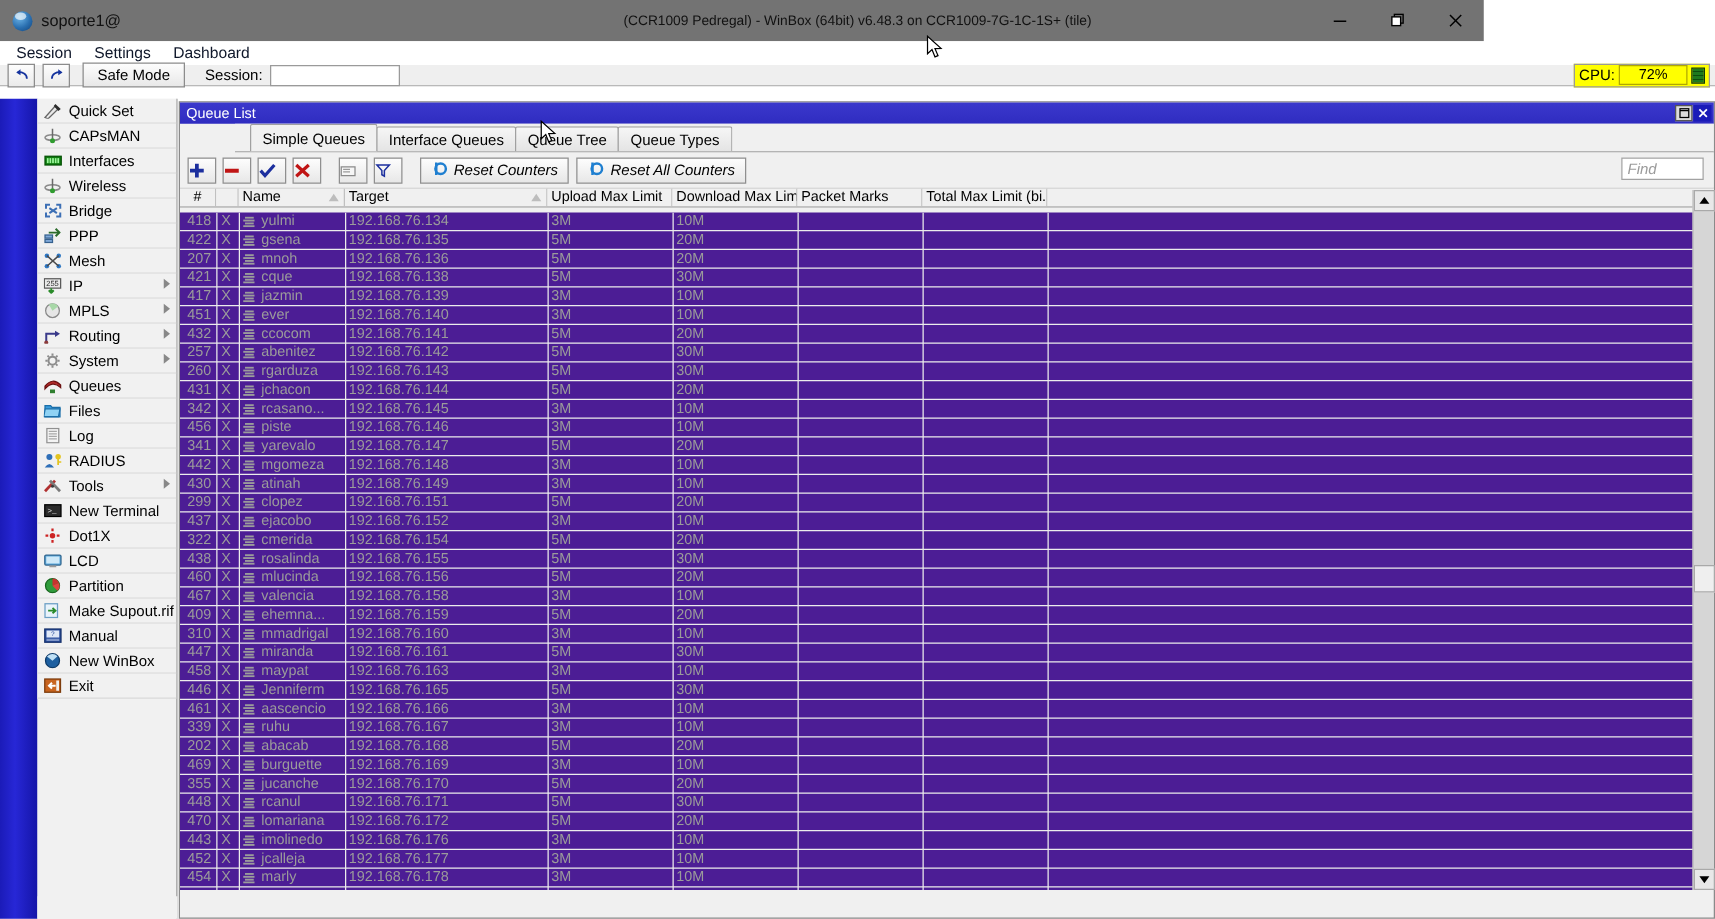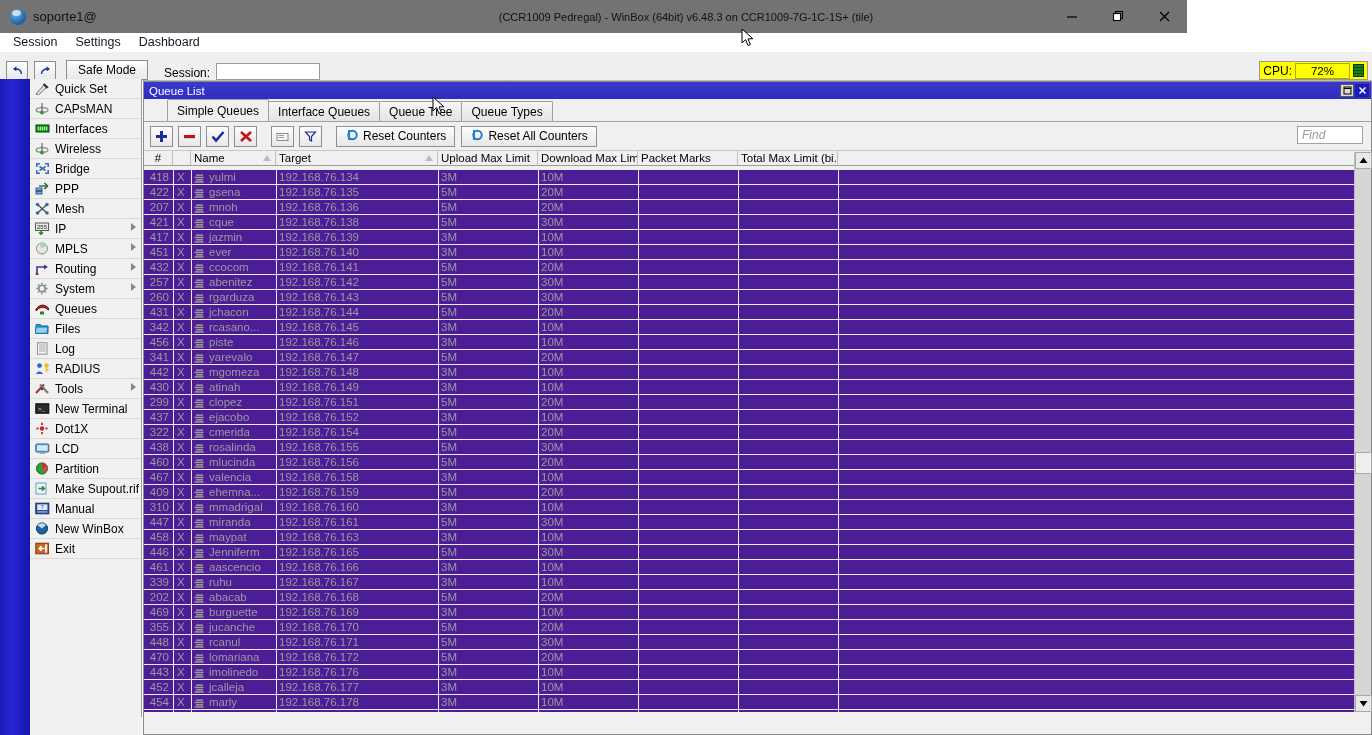--- a/index.html
+++ b/index.html
@@ -48,24 +48,24 @@
     position: absolute; left: 0; top: 33px; width: 1372px; height: 19px;
     background: #ffffff;
     display: flex; align-items: center;
     font-size: 12.5px;
   }
   .menuitem { padding: 0 9px; line-height: 19px; color: #0f172a; }
   .menuitem:first-child { margin-left: 4px; }
 
   
   #toolbar {
-    position: absolute; left: 0; top: 52px; width: 1372px; height: 29px;
+    position: absolute; left: 0; top: 52px; width: 1372px; height: 17px;
     background: #efefef;
     border-bottom: 1px solid #b9b9b9;
-    display: flex; align-items: flex-end;
+    display: flex; align-items: center;
   }
   .tbtn {
     width: 22px; height: 19px; margin-left: 6px;
     background: linear-gradient(#fdfdfd,#eaeaea);
     border: 1px solid #8c8c8c;
     display: flex; align-items: center; justify-content: center;
     font-size: 12px; color: #15339e;
   }
   #safemode {
     margin-left: 10px; height: 20px; padding: 0 11px;
@@ -146,22 +146,23 @@
   #qwin-titlebtns { margin-left: auto; display: flex; gap: 1px; padding-right: 2px; }
   .qtb {
     width: 14px; height: 13px; background: #dcdcdc; border: 1px solid #555;
     display: flex; align-items: center; justify-content: center;
     font-size: 9px; line-height: 9px; color: #000;
   }
 
   
   #tabs {
     height: 23px; background: #f0f0f0;
-    display: flex; align-items: flex-end; padding-left: 23px;
+    display: flex; align-items: flex-end; padding-left: 12px;
     border-bottom: 1px solid #a0a0a0;
+    margin-left: 44px;
   }
   .tab {
     height: 20px; padding: 0 9px;
     display: flex; align-items: center;
     font-size: 12px;
     border: 1px solid #a0a0a0; border-bottom: none;
     background: linear-gradient(#f6f6f6,#e4e4e4);
     margin-right: -1px;
     border-radius: 2px 2px 0 0;
   }
@@ -173,21 +174,21 @@
   
   #qtools {
     height: 28px; background: #f0f0f0;
     display: flex; align-items: center; padding-left: 6px;
     position: relative;
   }
   .qbtn {
     width: 23px; height: 21px; margin-right: 5px;
     background: linear-gradient(#fdfdfd,#e7e7e7);
     border: 1px solid #8f8f8f;
-    display: flex; align-items: center; justify-content: center;
+    display: flex; align-items: center;  font-style: italic;
   }
   .qbtn.wide {
     width: auto; padding: 0 8px; gap: 5px; font-size: 12px; margin-right: 6px;
   }
   .qbtn.sep { margin-left: 9px; }
   #findbox {
     position: absolute; right: 8px; top: 4px;
     width: 66px; height: 18px;
     background: #fff; border: 1px solid #a2a2a2;
     color: #9a9a9a; font-style: italic; font-size: 12px;

